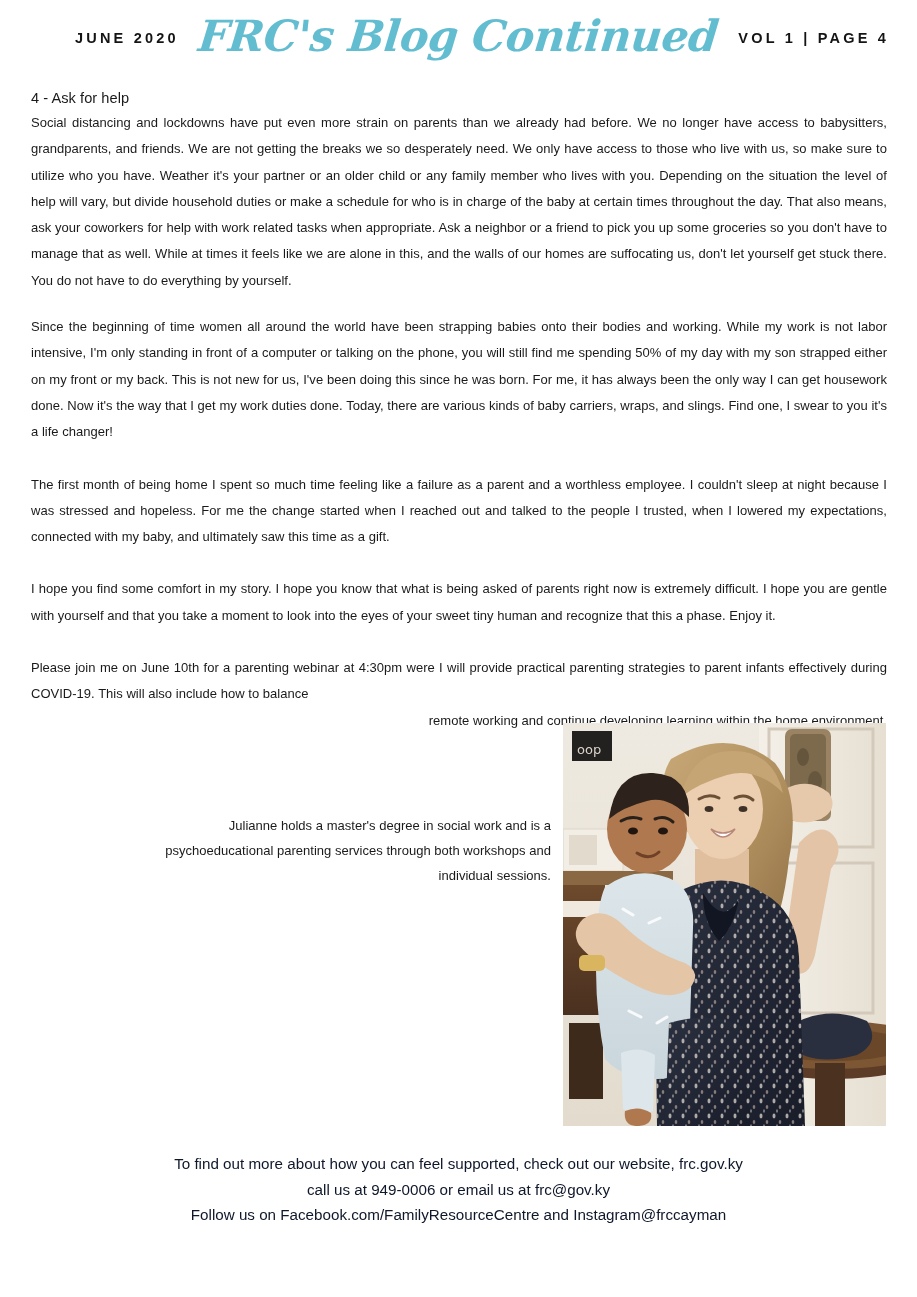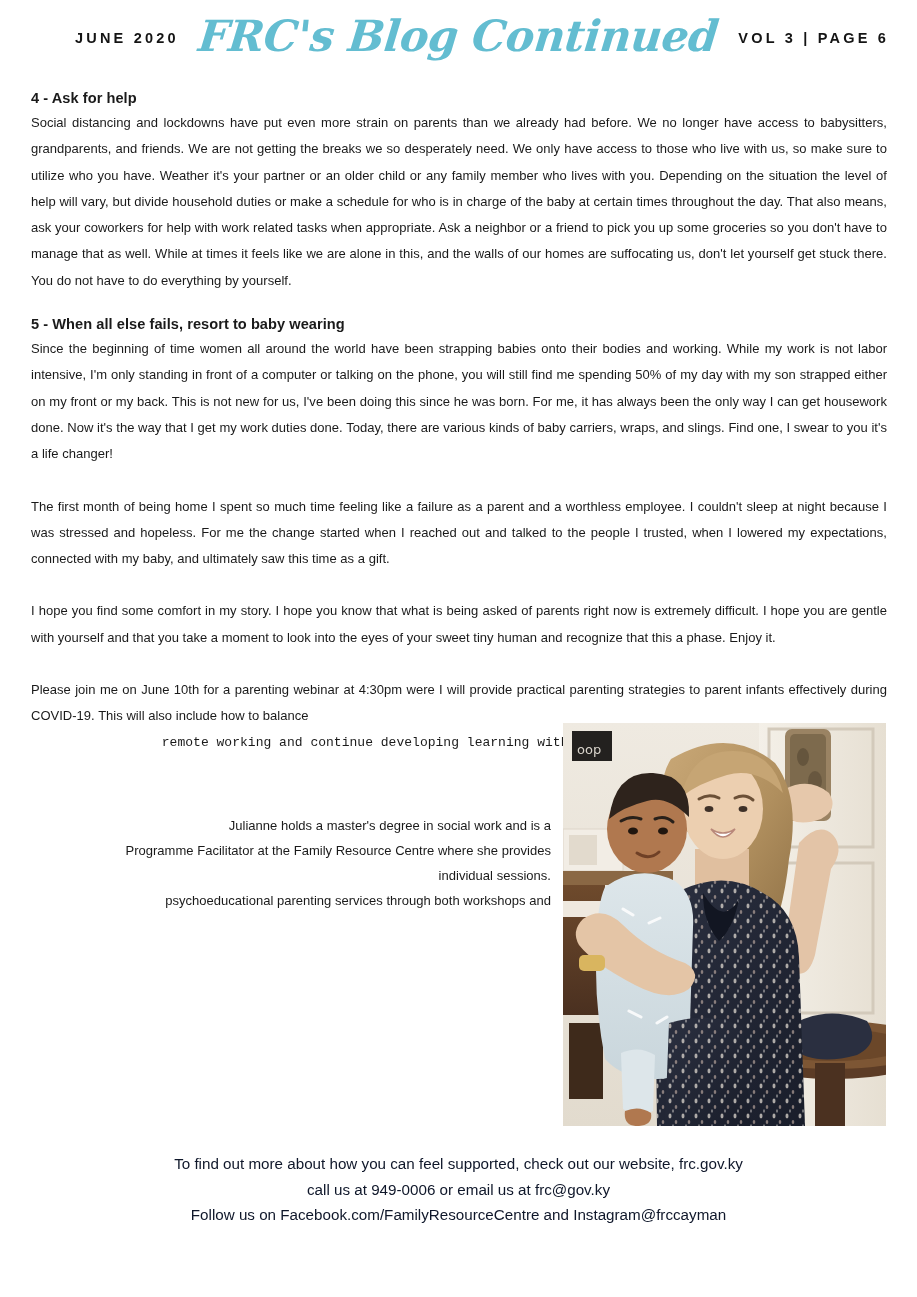--- a/index.html
+++ b/index.html
@@ -52,35 +52,35 @@
 
   
   #article {
     position: absolute;
     left: 31px;
     top: 88px;
     width: 856px;
   }
   h2.sec-head {
     font-size: 14.6px;
-    font-weight: bold;
+    font-weight: normal;
     line-height: 21px;
     margin: 0 0 1px 0;
     letter-spacing: 0.05px;
   }
   p.body-p {
     font-size: 13px;
     line-height: 26.3px;
     margin: 0;
     text-align: justify;
     letter-spacing: 0.02px;
     -webkit-hyphens: none;
     hyphens: none;
   }
-  p.body-p.no-just { text-align: center; font-family: Liberation Mono, monospace; }
+  p.body-p.no-just { text-align: right; }
   .gap-sec  { height: 20px; }
   .gap-para { height: 26px; }
 
   
   #author-block {
     position: absolute;
     left: 31px;
     top: 813px;
     width: 520px;
   }
@@ -116,52 +116,50 @@
   #footer div { white-space: nowrap; }
 </style>
 </head>
 <body>
 
 <div id="masthead">
   <div class="mast-side" id="mast-date">JUNE 2020</div>
 
   <div id="mast-title">FRC's Blog Continued</div>
 
-  <div class="mast-side" id="mast-vol">VOL 3 | PAGE 6</div>
+  <div class="mast-side" id="mast-vol">VOL 1 | PAGE 4</div>
 </div>
 
 <div id="article">
 
   <h2 class="sec-head">4 - Ask for help</h2>
   <p class="body-p">Social distancing and lockdowns have put even more strain on parents than we already had before. We no longer have access to babysitters, grandparents, and friends. We are not getting the breaks we so desperately need.  We only have access to those who live with us, so make sure to utilize who you have. Weather it's your partner or an older child or any family member who lives with you. Depending on the situation the level of help will vary, but divide household duties or make a schedule for who is in charge of the baby at certain times throughout the day.  That also means, ask your coworkers for help with work related tasks when appropriate. Ask a neighbor or a friend to pick you up some groceries so you don't have to manage that as well. While at times it feels like we are alone in this, and the walls of our homes are suffocating us, don't let yourself get stuck there. You do not have to do everything by yourself.</p>
 
   <div class="gap-sec"></div>
 
-  <h2 class="sec-head">5 - When all else fails, resort to baby wearing</h2>
   <p class="body-p">Since the beginning of time women all around the world have been strapping babies onto their bodies and working. While my work is not labor intensive, I'm only standing in front of a computer or talking on the phone, you will still find me spending 50% of my day with my son strapped either on my front or my back. This is not new for us, I've been doing this since he was born. For me, it has always been the only way I can get housework done. Now it's the way that I get my work duties done. Today, there are various kinds of baby carriers, wraps, and slings. Find one, I swear to you it's a life changer!</p>
 
   <div class="gap-para"></div>
 
   <p class="body-p">The first month of being home I spent so much time feeling like a failure as a parent and a worthless employee. I couldn't sleep at night because I was stressed and hopeless. For me the change started when I reached out and talked to the people I trusted, when I lowered my expectations, connected with my baby, and ultimately saw this time as a gift.</p>
 
   <div class="gap-para"></div>
 
   <p class="body-p">I hope you find some comfort in my story. I hope you know that what is being asked of parents right now is extremely difficult. I hope you are gentle with yourself and that you take a moment to look into the eyes of your sweet tiny human and recognize that this a phase. Enjoy it.</p>
 
   <div class="gap-para"></div>
 
   <p class="body-p">Please join me on June 10th for a parenting webinar at 4:30pm were I will provide practical parenting strategies to parent infants effectively during COVID-19. This will also include how to balance</p>
   <p class="body-p no-just"> remote working and continue developing learning within the home environment.</p>
 </div>
 
 <div id="author-block">
   <p class="body-p">Julianne holds a master's degree in social work and is a</p>
-  <p class="body-p">Programme Facilitator at the Family Resource Centre where she provides</p>
+  <p class="body-p">psychoeducational parenting services through both workshops and</p>
   <p class="body-p"> individual sessions.</p>
-  <p class="body-p">psychoeducational parenting services through both workshops and</p>
 </div>
 
 <div id="author-photo">
   <svg width="323" height="403" viewBox="0 0 323 403">
     <defs>
       <linearGradient id="wallg" x1="0" y1="0" x2="0" y2="1">
         <stop offset="0" stop-color="#efeae1"></stop>
         <stop offset="1" stop-color="#e2dbce"></stop>
       </linearGradient>
       <linearGradient id="doorg" x1="0" y1="0" x2="1" y2="0">

